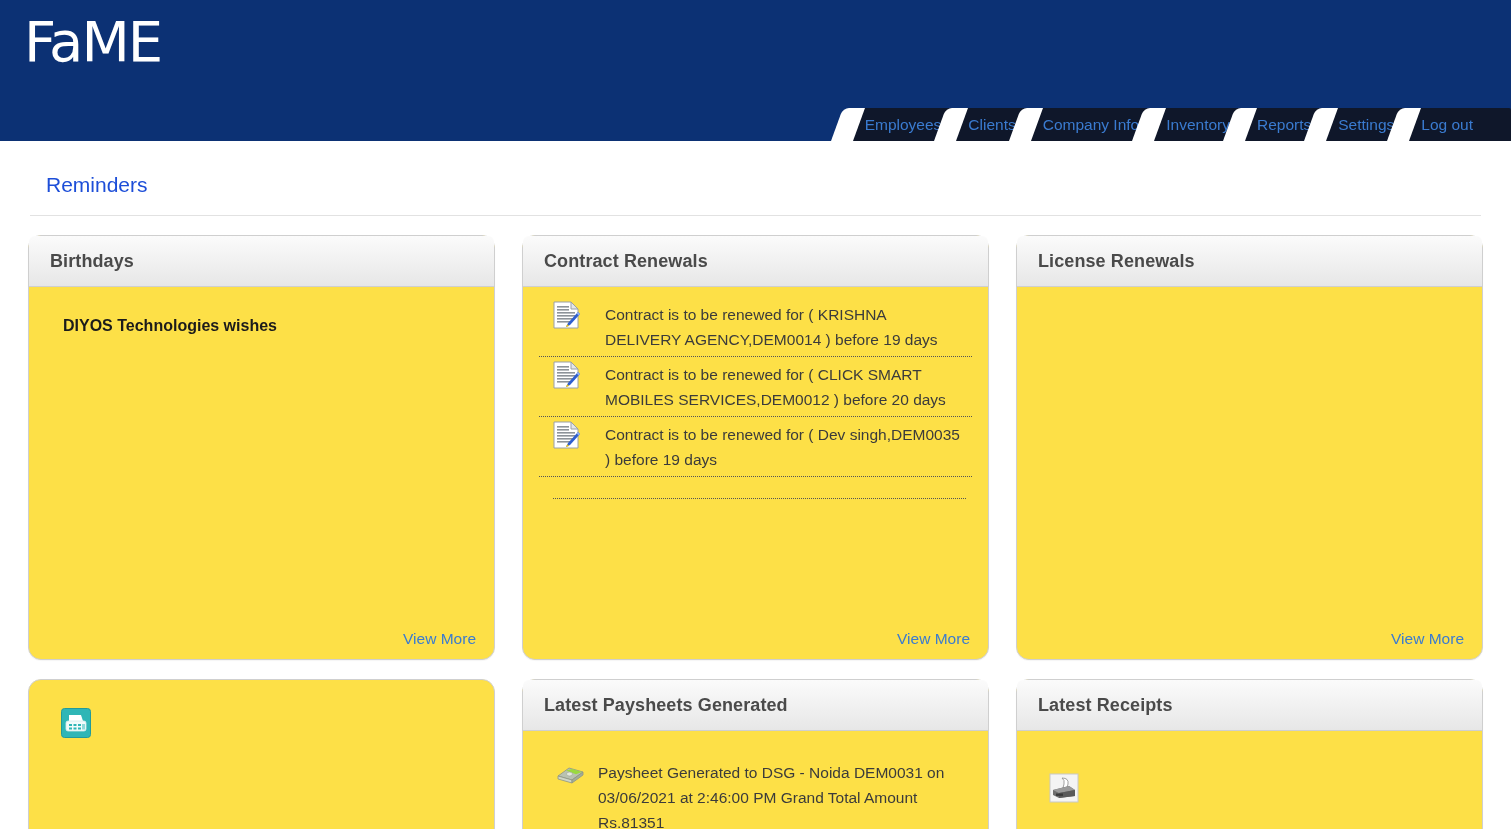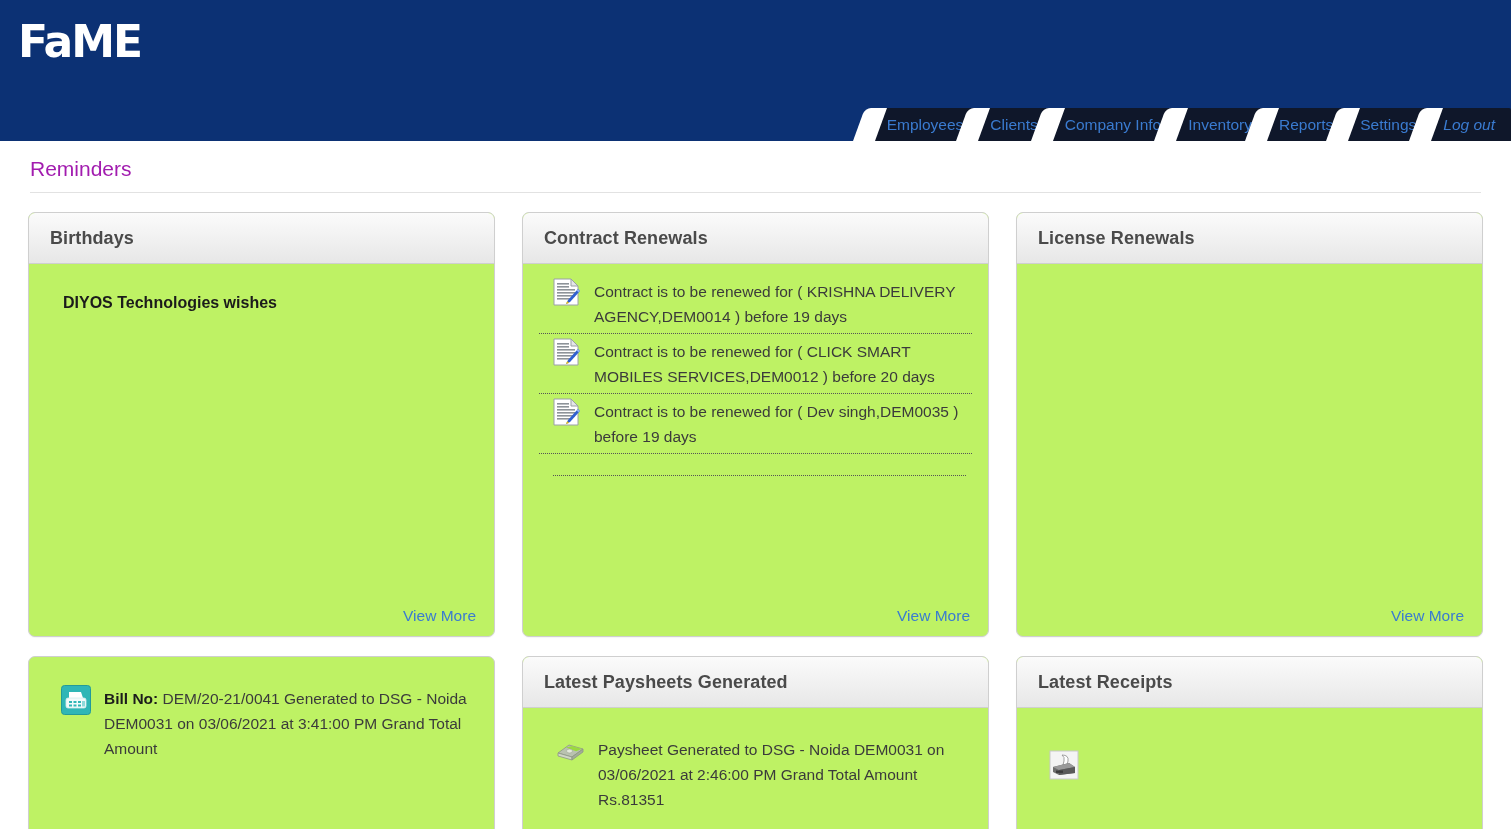--- a/index.html
+++ b/index.html
@@ -14,25 +14,25 @@
 
   
   .topbar {
     position: relative;
     width: 1511px;
     height: 141px;
     background: #0c3174;
   }
   .logo {
     position: absolute;
-    left: 18px;
+    left: 24px;
     top: 8px;
     font-family: "DejaVu Sans", sans-serif;
-    font-weight: bold;
-    font-size: 44px;
+    font-weight: normal;
+    font-size: 56px;
     letter-spacing: -2px;
     color: #ffffff;
     line-height: 68px;
     user-select: none;
   }
 
   .nav {
     position: absolute;
     right: 0;
     bottom: 0;
@@ -63,55 +63,55 @@
     top: 0;
     width: 22px;
     height: 33px;
     background: #ffffff;
     transform: skewX(-20deg);
     border-top-left-radius: 6px;
     z-index: -1;
   }
   .tab:first-child { margin-left: 0; }
   .tab-label { position: relative; z-index: 2; }
-  .tab:last-child { padding-right: 16px; border-top-right-radius: 2px; font-style: italic; }
+  .tab:last-child { padding-right: 38px; border-top-right-radius: 2px; }
 
   
   .content {
     position: relative;
     width: 1511px;
     height: 688px;
     background: #ffffff;
   }
   .page-title {
     font-size: 21px;
-    color: #a21caf;
+    color: #1d4ed8;
     padding: 14px 0 0 30px;
     font-weight: normal;
-    margin: 0;
+    margin: 16px;
     line-height: 28px;
   }
   .title-rule {
     margin: 9px 30px 0 30px;
     height: 1px;
     background: #e2e2e2;
   }
 
   .panel-row {
     display: flex;
     padding: 0 28px;
     gap: 27px;
     margin-top: 19px;
   }
   .panel {
     flex: 1 1 0;
     min-width: 0;
-    background: #bef264;
+    background: #fde047;
     border: 1px solid #cfcfcf;
-    border-radius: 7px;
+    border-radius: 13px;
     box-shadow: 0 1px 1px rgba(0,0,0,0.04);
     display: flex;
     flex-direction: column;
   }
   .panel.row1 { height: 425px; }
   .panel.row2 { height: 200px; }
 
   .panel-head {
     height: 51px;
     background: linear-gradient(to bottom, #fbfbfb 0%, #f2f2f2 45%, #e7e7e7 100%);
@@ -141,21 +141,21 @@
   .birthday-line {
     font-size: 16px;
     font-weight: bold;
     color: #1b1b1b;
     padding: 16px 0 0 18px;
   }
 
   .item {
     display: flex;
     align-items: flex-start;
-    gap: 14px;
+    gap: 25px;
     padding: 4px 6px 4px 14px;
     border-bottom: 1px dotted #555555;
   }
   .item:last-of-type { }
   .item-text {
     font-size: 15.5px;
     line-height: 25px;
     color: #3b3b3b;
     padding-top: 1px;
   }
@@ -342,23 +342,20 @@
                 <rect x="8" y="16" width="3" height="2"></rect>
                 <rect x="12.5" y="16" width="3" height="2"></rect>
                 <rect x="17" y="16" width="3" height="2"></rect>
                 <rect x="8" y="19.5" width="3" height="2"></rect>
                 <rect x="12.5" y="19.5" width="3" height="2"></rect>
                 <rect x="17" y="19.5" width="3" height="2"></rect>
               </g>
               <rect x="21" y="16" width="3" height="5.5" fill="#8fd9d9"></rect>
             </svg>
           </span>
-          <div class="item-text">
-            <b>Bill No:</b><span> DEM/20-21/0041 Generated to DSG - Noida DEM0031 on 03/06/2021 at 3:41:00 PM Grand Total Amount</span>
-          </div>
         </div>
       </div>
     </section>
 
     <section class="panel row2">
       <header class="panel-head">
         <h2>Latest Paysheets Generated</h2>
       </header>
       <div class="panel-body">
         <div class="item-plain">

